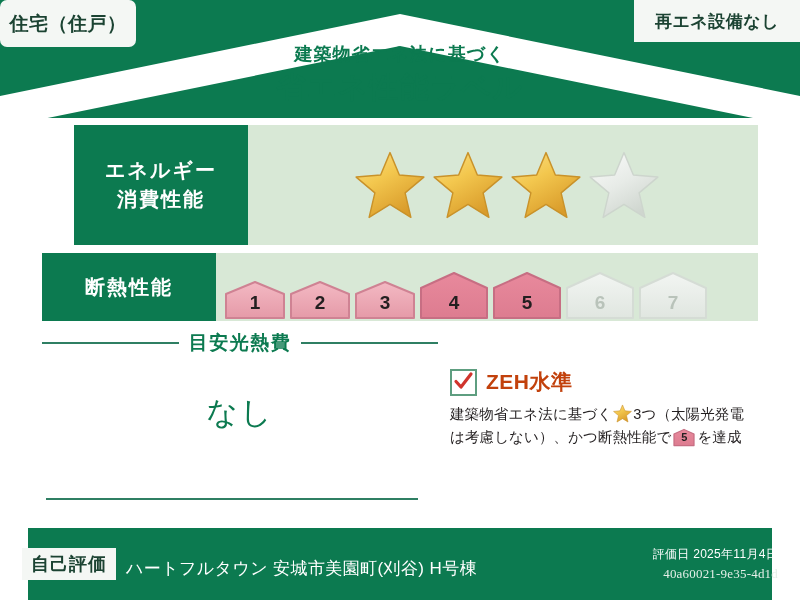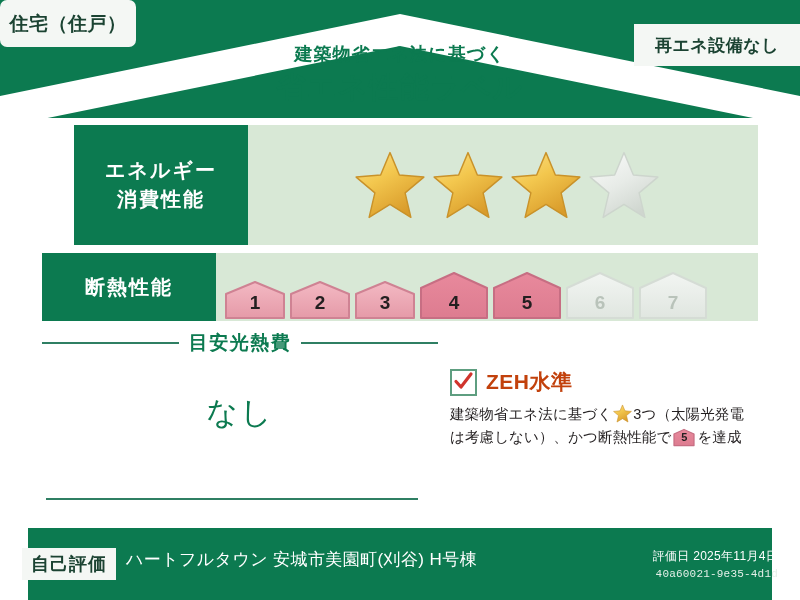--- a/index.html
+++ b/index.html
@@ -23,21 +23,21 @@
   .corner-badge{
     position:absolute;
     background:#f4f7f4;
     color:#1b4332;
     font-weight:bold;
     display:flex;align-items:center;justify-content:center;
     letter-spacing:.5px;
     z-index:6;
   }
   #badge-left{left:0;top:0;width:136px;height:47px;font-size:19px;border-radius:7px;}
-  #badge-right{right:0;top:0;width:166px;height:42px;font-size:17px;margin-top:24px;}
+  #badge-right{right:0;top:0;width:166px;height:42px;font-size:17px;}
 
   
   #title-block{
     position:absolute;left:0;top:44px;width:800px;text-align:center;z-index:5;
     color:#0c7a50;
   }
   #title-sub{font-size:18px;font-weight:bold;letter-spacing:1px;line-height:1.2;}
   #title-main{font-size:29px;font-weight:bold;letter-spacing:1.5px;margin-top:4px;line-height:1.2;}
 
   
@@ -106,32 +106,32 @@
   .inline-house b{
     position:absolute;left:0;right:0;bottom:1px;text-align:center;
     font-size:11px;font-weight:bold;color:#231f20;
   }
 
   
   #footer{
     position:absolute;left:0;bottom:0;width:800px;height:72px;z-index:5;
     display:flex;align-items:center;
   }
-  #footer-left{display:flex;align-items:flex-start;gap:10px;padding-left:22px;}
+  #footer-left{display:flex;align-items:flex-end;gap:10px;padding-left:22px;}
   #self-eval{
     background:#f4f7f4;color:#1b4332;font-weight:bold;font-size:18px;
     padding:4px 9px;letter-spacing:1px;
   }
   #property-name{color:#ffffff;font-size:17px;letter-spacing:.4px;}
   #footer-right{
     margin-left:auto;padding-right:22px;text-align:right;color:#ffffff;
   }
   #eval-date{font-size:12px;letter-spacing:.3px;margin-left:28px;}
-  #doc-id{font-size:11px;letter-spacing:.2px;margin-top:3px;color:#e4efe8;
-          font-family:Liberation Mono, monospace;}
+  #doc-id{font-size:13px;letter-spacing:.2px;margin-top:3px;color:#e4efe8;
+          font-family:Liberation Serif, serif;}
 </style>
 </head>
 <body>
 
 <div id="label-root">
 
   <div class="house-shape">
     <svg viewBox="0 0 800 600" xmlns="http://www.w3.org/2000/svg">
       <path d="M400 14 L800 96 L800 600 L0 600 L0 96 Z" fill="#ffffff"></path>
       <path d="M400 46 L772 122 L772 600 L28 600 L28 122 Z" fill="#0c7a50"></path>

